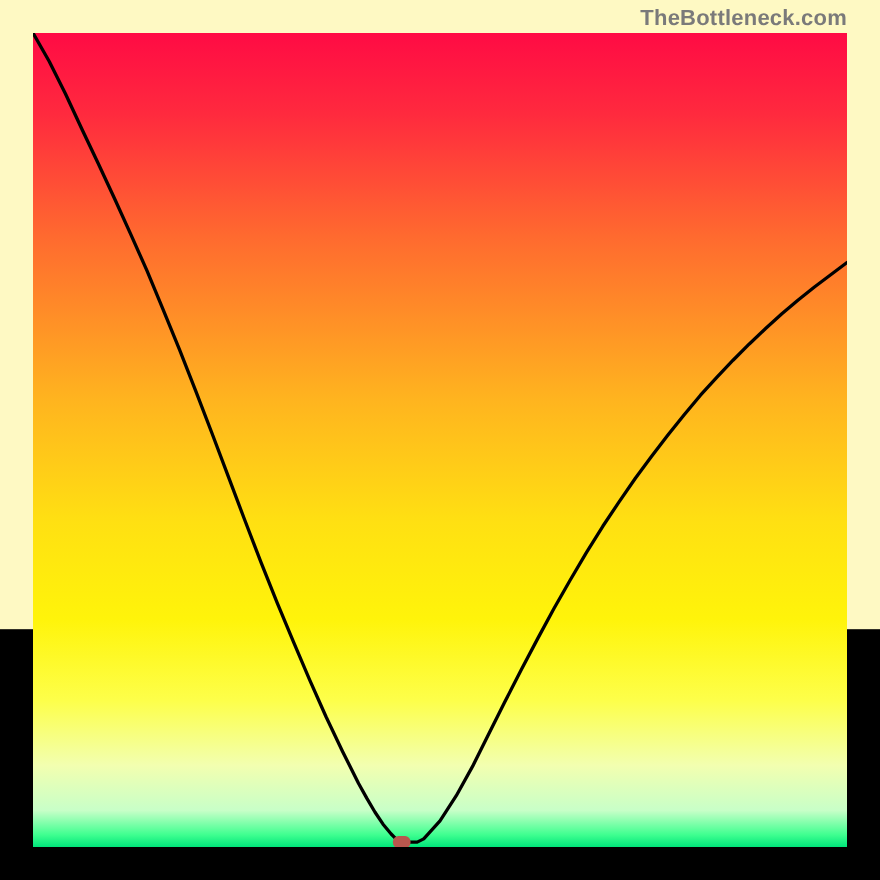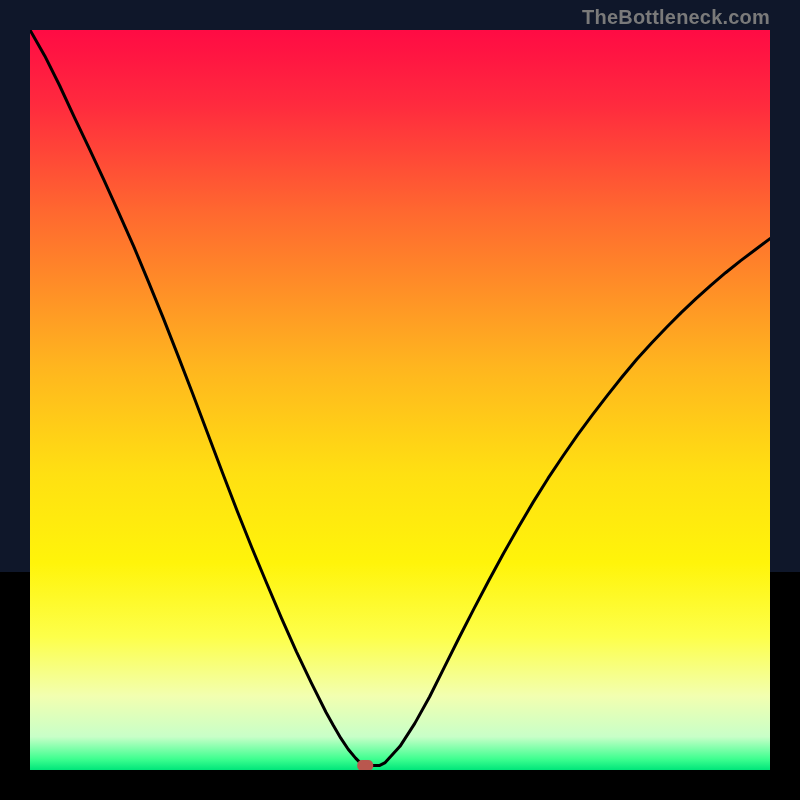--- a/index.html
+++ b/index.html
@@ -1,20 +1,20 @@
 <!DOCTYPE html>
 <html><head>
 <meta charset="utf-8">
 <style>
   * { margin: 0; padding: 0; box-sizing: border-box; }
   html, body { width: 800px; height: 800px; overflow: hidden; background: #000; }
   .frame {
     width: 800px;
     height: 572px;
-    background: #0f172a;
+    background: #fef9c3;
     position: relative;
   }
   .plot {
     position: absolute;
     left: 30px;
     top: 30px;
     width: 740px;
     height: 740px;
   }
   .watermark {

